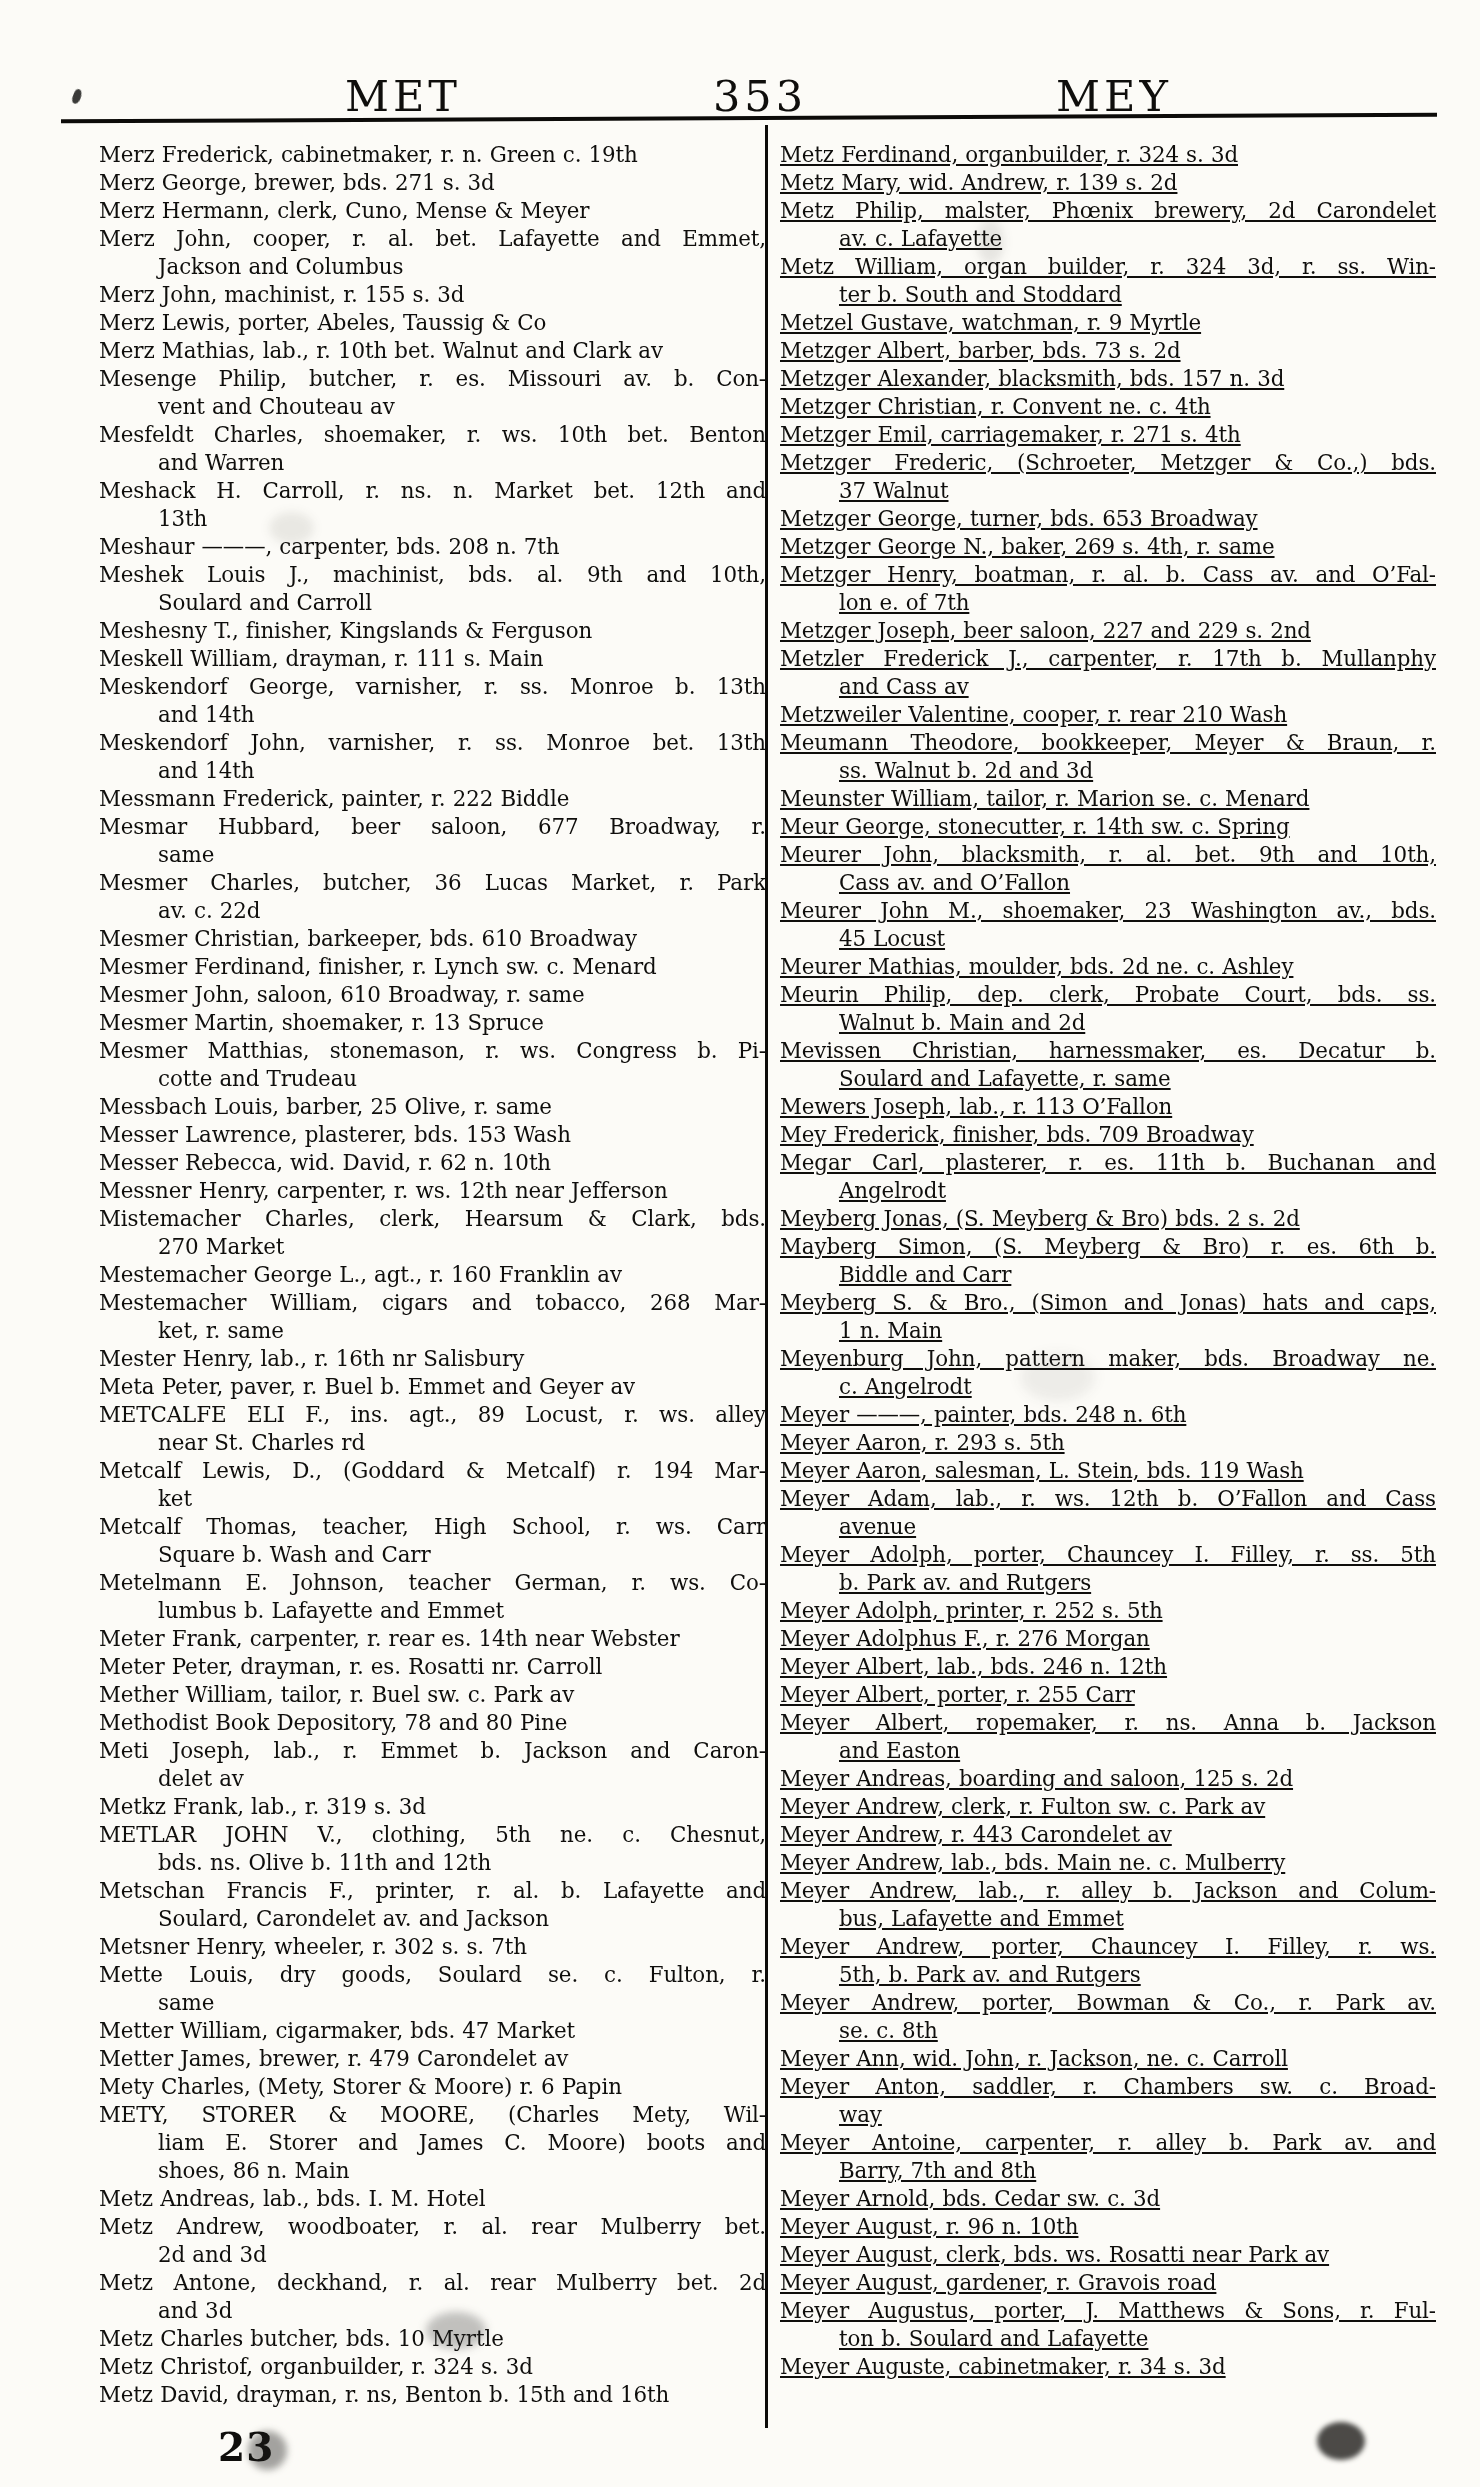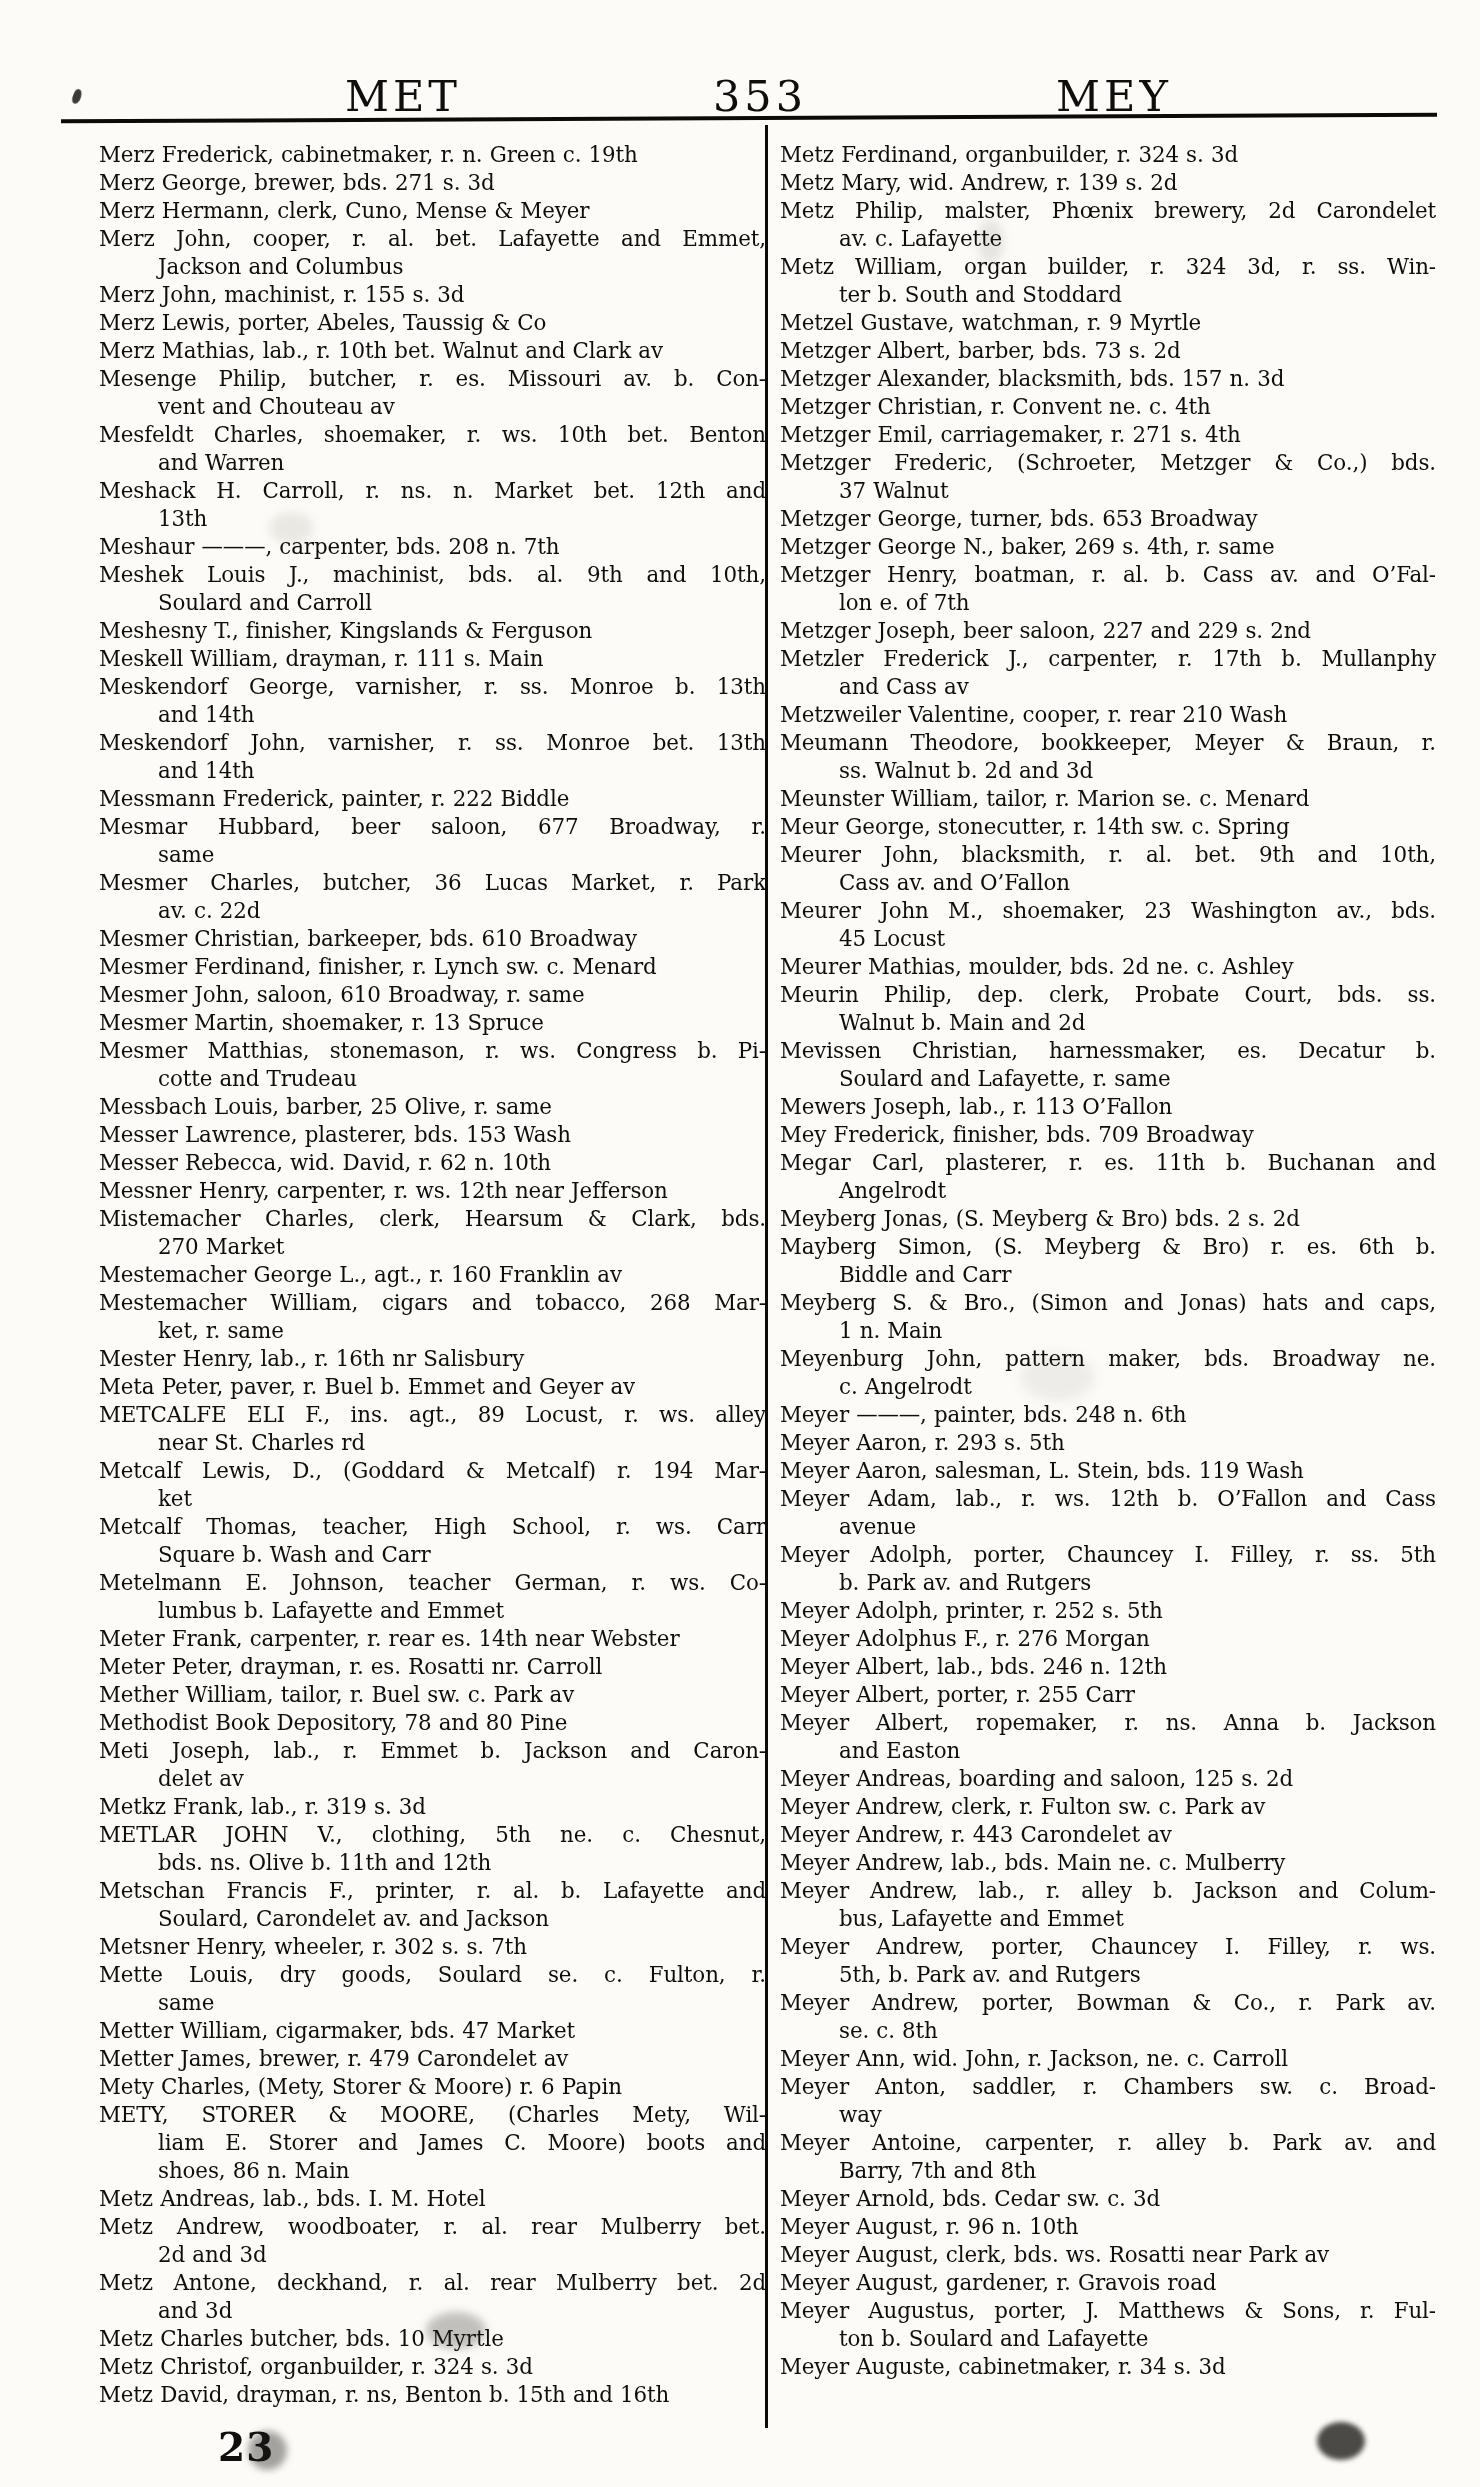--- a/index.html
+++ b/index.html
@@ -31,21 +31,21 @@
     background:#0c0b09;
   }
   
   .column {
     position:absolute; top:141px;
     font-size:21.4px; line-height:28px;
     letter-spacing:-0.1px;
     word-spacing:0.5px;
   }
   .col-left  { left:83px;  width:667px;margin-left:16px; }
-  .col-right { left:780px; width:656px; }
+  .col-right { left:780px; width:656px;text-decoration:underline; }
   .entry { margin:0; }
   .line { display:block; }
   .line.just { text-align:justify; text-align-last:justify; }
   .line.cont { padding-left:59px; }
   
   .footer-sig {
     position:absolute; left:218px; top:2424px;
     font-size:39px; font-weight:bold;
     letter-spacing:1px;
   }

